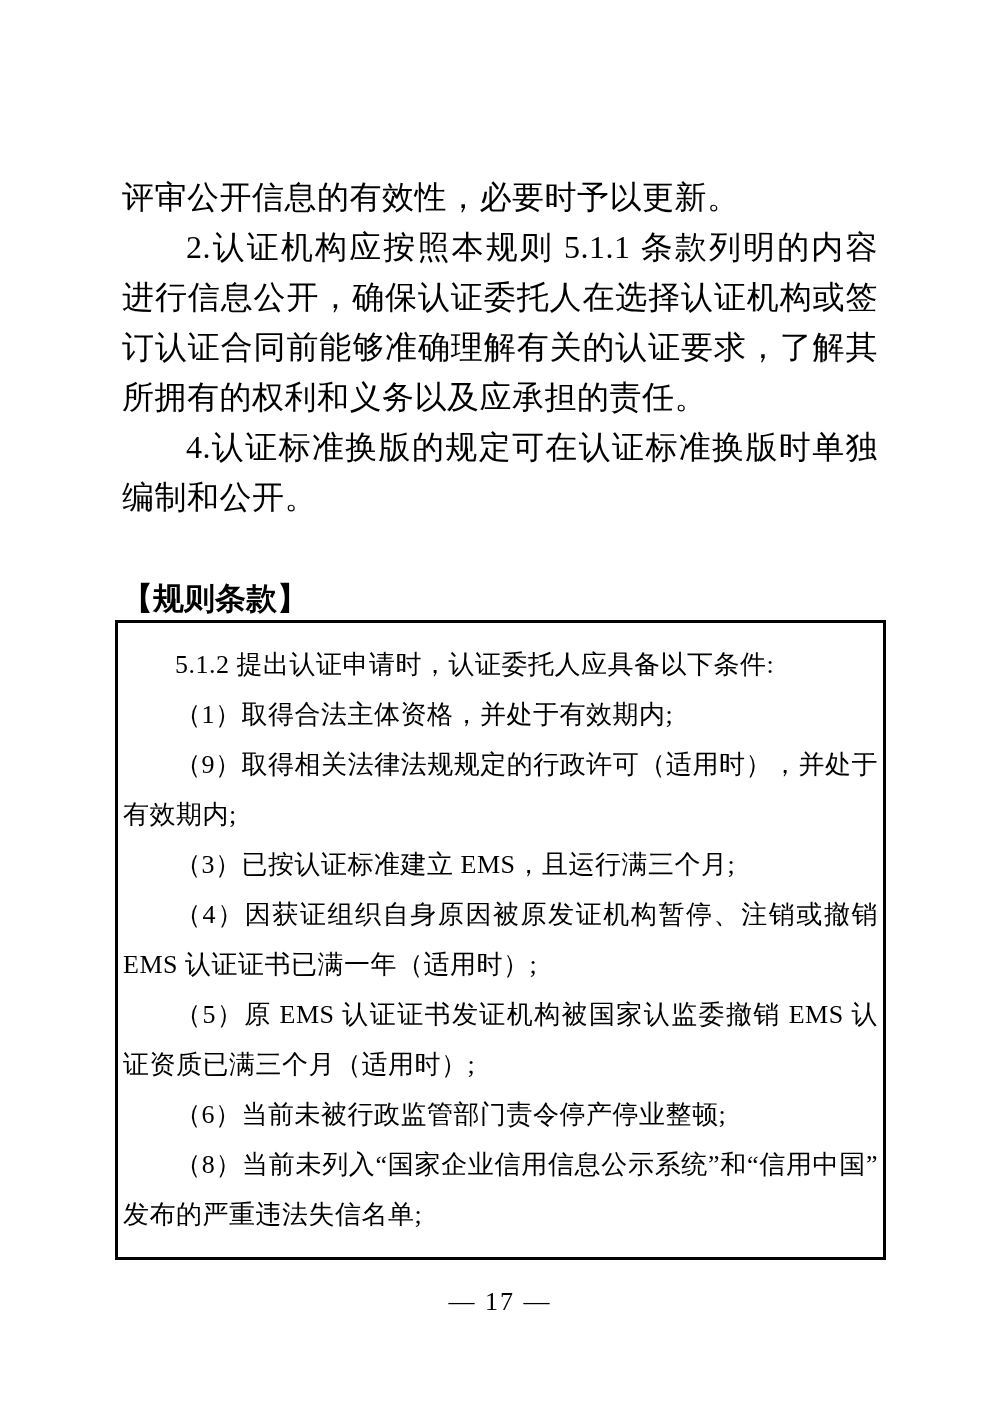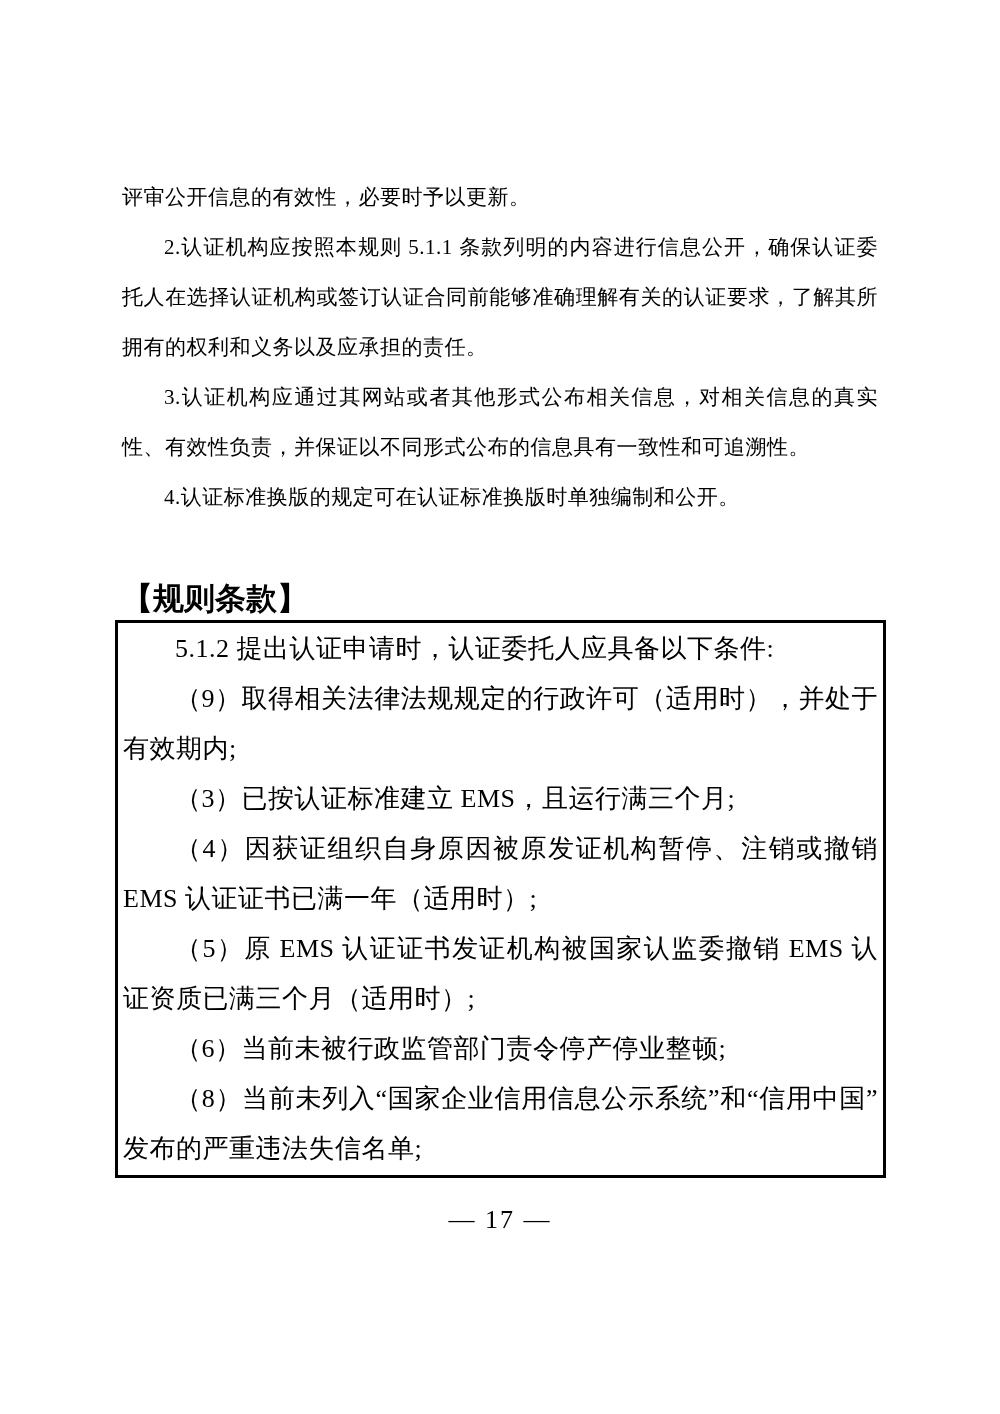--- a/index.html
+++ b/index.html
@@ -14,21 +14,21 @@
     margin: 0 auto;
     background: #ffffff;
     box-sizing: border-box;
     padding: 172px 122px 0 122px;
     color: #000000;
     font-family: "Liberation Serif", serif;
   }
   
   .body-text p.para {
     margin: 0;
-    font-size: 21px;
+    font-size: 32px;
     line-height: 50px;
     text-align: justify;
     text-justify: inter-character;
     letter-spacing: 0.5px;
   }
   p.indent {
     text-indent: 2em;
   }
   
   .section-heading {
@@ -36,21 +36,21 @@
     font-family: "Liberation Sans", sans-serif;
     font-weight: bold;
     font-size: 31px;
     line-height: 38px;
     color: #000000;
   }
   
   .rule-box {
     margin: 2px -8px 0 -7px;
     border: 3px solid #000000;
-    padding: 1px 5px;
+    padding: 17px 5px;
     box-sizing: border-box;
   }
   .rule-box p.para {
     margin: 0;
     font-size: 26px;
     line-height: 50px;
     text-align: justify;
     text-justify: inter-character;
     letter-spacing: 0.5px;
   }
@@ -65,28 +65,28 @@
   }
 </style>
 </head>
 <body>
 
 <div class="page">
 
   <main class="body-text">
     <p class="para">评审公开信息的有效性，必要时予以更新。</p>
     <p class="para indent">2.认证机构应按照本规则 5.1.1 条款列明的内容进行信息公开，确保认证委托人在选择认证机构或签订认证合同前能够准确理解有关的认证要求，了解其所拥有的权利和义务以及应承担的责任。</p>
-    <p class="para indent">3.认证机构应通过其网站或者其他形式公布相关信息，对相关信息的真实性、有效性负责，并保证以不同形式公布的信息具有一致性和可追溯性。</p>
     <p class="para indent">4.认证标准换版的规定可在认证标准换版时单独编制和公开。</p>
   </main>
 
   <h2 class="section-heading">【规则条款】</h2>
 
   <section class="rule-box">
     <p class="para indent">5.1.2 提出认证申请时，认证委托人应具备以下条件:</p>
+    <p class="para indent">（1）取得合法主体资格，并处于有效期内;</p>
     <p class="para indent">（9）取得相关法律法规规定的行政许可（适用时），并处于有效期内;</p>
     <p class="para indent">（3）已按认证标准建立 EMS，且运行满三个月;</p>
     <p class="para indent">（4）因获证组织自身原因被原发证机构暂停、注销或撤销 EMS 认证证书已满一年（适用时）;</p>
     <p class="para indent">（5）原 EMS 认证证书发证机构被国家认监委撤销 EMS 认证资质已满三个月（适用时）;</p>
     <p class="para indent">（6）当前未被行政监管部门责令停产停业整顿;</p>
     <p class="para indent">（8）当前未列入“国家企业信用信息公示系统”和“信用中国”发布的严重违法失信名单;</p>
   </section>
 
   <footer class="page-number">— 17 —</footer>
 

